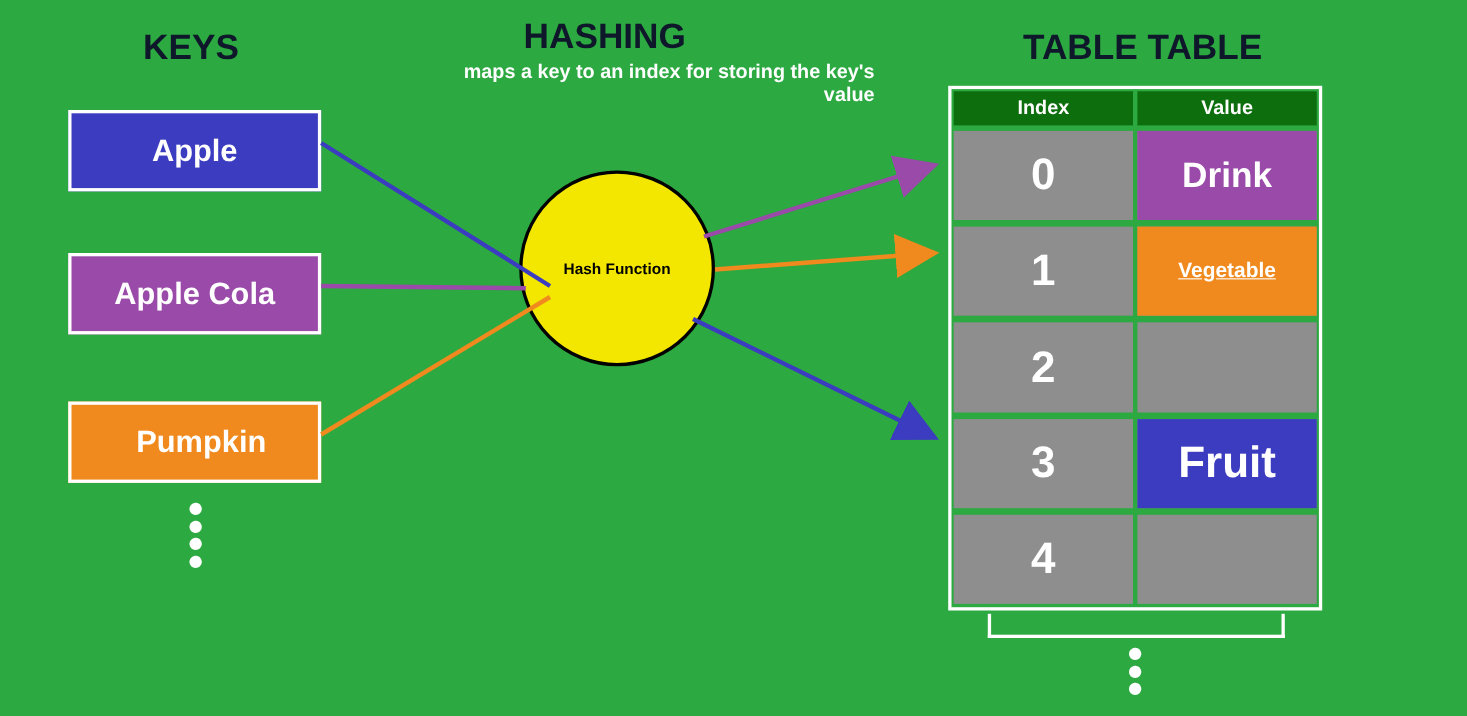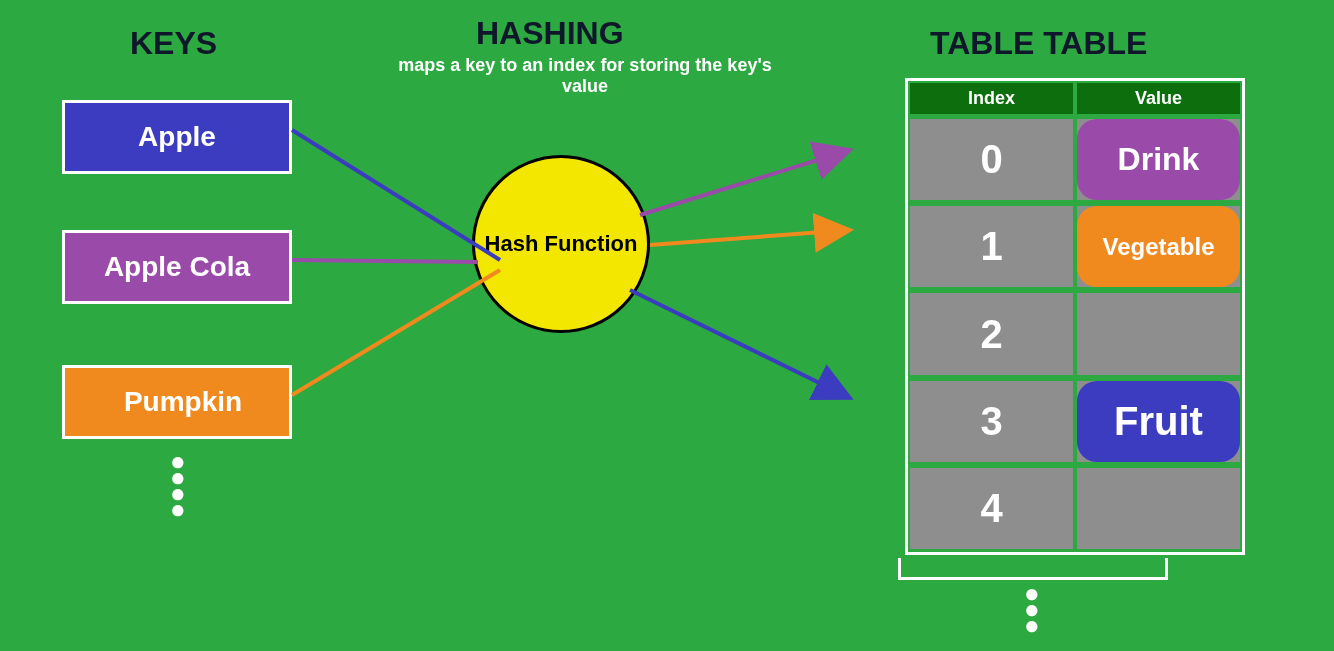--- a/index.html
+++ b/index.html
@@ -42,21 +42,21 @@
     width: 178px;
     height: 178px;
     border-radius: 50%;
     background: #f3e700;
     border: 3px solid #000;
     display: flex;
     align-items: center;
     justify-content: center;
     color: #000;
     font-weight: 700;
-    font-size: 22px;
+    font-size: 14px;
   }
   .table-frame {
     position: absolute;
     border: 3px solid #fff;
     width: 340px;
     height: 477px;
   }
   .table-header {
     display: flex;
     height: 35px;
@@ -105,21 +105,20 @@
     position: relative;
   }
   .val-fill {
     position: absolute;
     inset: 0;
     display: flex;
     align-items: center;
     justify-content: center;
     color: #fff;
     font-weight: 700;
-    border-radius: 20px;
   }
   .vdots {
     position: absolute;
     color: #fff;
     font-size: 26px;
     line-height: 10px;
     letter-spacing: 0;
     text-align: center;
   }
   .vdots span { display: block; margin: 6px 0; }
@@ -135,21 +134,21 @@
     width: 1334px;
     height: 651px;
     pointer-events: none;
   }
 </style>
 </head>
 <body>
 
 <div class="heading" style="left:130px; top:25px;">KEYS</div>
 <div class="heading" style="left:476px; top:15px;">HASHING</div>
-<div class="subtitle" style="left:375px; top:55px; width:420px;">maps a key to an index for storing the key's value</div>
+<div class="subtitle" style="left:375px; top:55px; width:420px;text-align:right;">maps a key to an index for storing the key's value</div>
 <div class="heading" style="left:930px; top:25px;">TABLE TABLE</div>
 
 <div class="key-box" style="left:62px; top:100px; background:#3c3cc0;">
   <span>Apple</span>
 </div>
 <div class="key-box" style="left:62px; top:230px; background:#9a4aa8;">
   <span>Apple Cola</span>
 </div>
 <div class="key-box" style="left:62px; top:365px; background:#f08a1e;padding-left:12px;">
   <span>Pumpkin</span>
@@ -181,36 +180,36 @@
 
   <line x1="292" y1="130" x2="500" y2="260" stroke="#3c3cc0" stroke-width="4"></line>
   <line x1="292" y1="260" x2="478" y2="262" stroke="#9a4aa8" stroke-width="4"></line>
   <line x1="292" y1="395" x2="500" y2="270" stroke="#f08a1e" stroke-width="4"></line>
 
   <line x1="640" y1="215" x2="850" y2="150" stroke="#9a4aa8" stroke-width="4" marker-end="url(#ah-purple)"></line>
   <line x1="650" y1="245" x2="850" y2="230" stroke="#f08a1e" stroke-width="4" marker-end="url(#ah-orange)"></line>
   <line x1="630" y1="290" x2="850" y2="398" stroke="#3c3cc0" stroke-width="4" marker-end="url(#ah-blue)"></line>
 </svg>
 
-<div class="table-frame" style="left:862px; top:78px;margin-left:43px;">
+<div class="table-frame" style="left:862px; top:78px;">
   <div class="table-header">
     <div class="th">Index</div>
     <div class="th">Value</div>
   </div>
   <div class="table-body">
     <div class="tr">
       <div class="idx-cell">0</div>
       <div class="val-cell">
         <div class="val-fill" style="background:#9a4aa8; font-size:32px;">Drink</div>
       </div>
     </div>
     <div class="tr">
       <div class="idx-cell">1</div>
       <div class="val-cell">
-        <div class="val-fill" style="background:#f08a1e; font-size:24px;">Vegetable</div>
+        <div class="val-fill" style="background:#f08a1e; font-size:19px;text-decoration:underline;">Vegetable</div>
       </div>
     </div>
     <div class="tr">
       <div class="idx-cell">2</div>
       <div class="val-cell"></div>
     </div>
     <div class="tr">
       <div class="idx-cell">3</div>
       <div class="val-cell">
         <div class="val-fill" style="background:#3c3cc0; font-size:40px;">Fruit</div>

